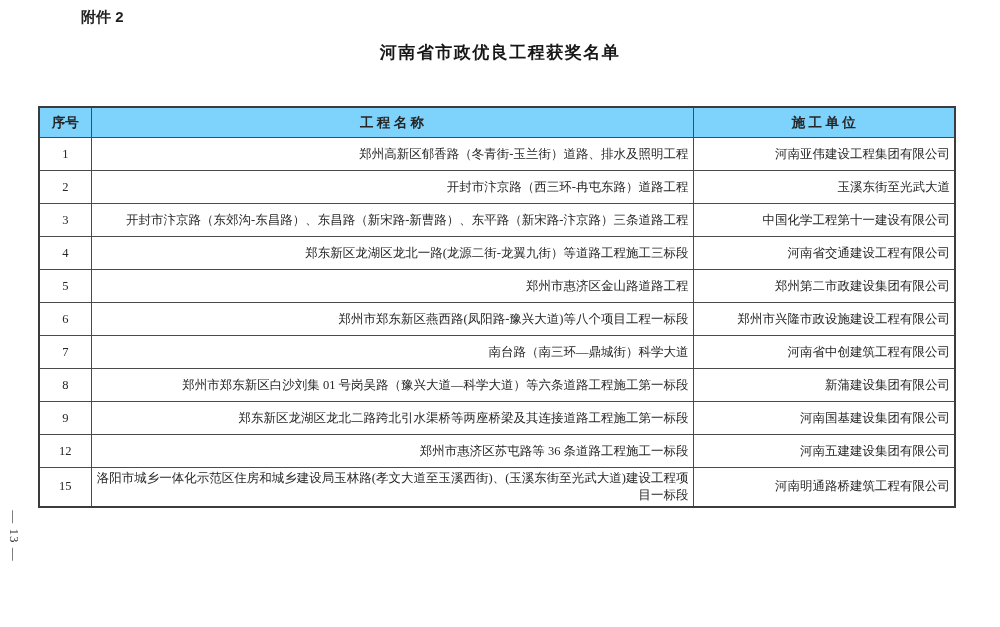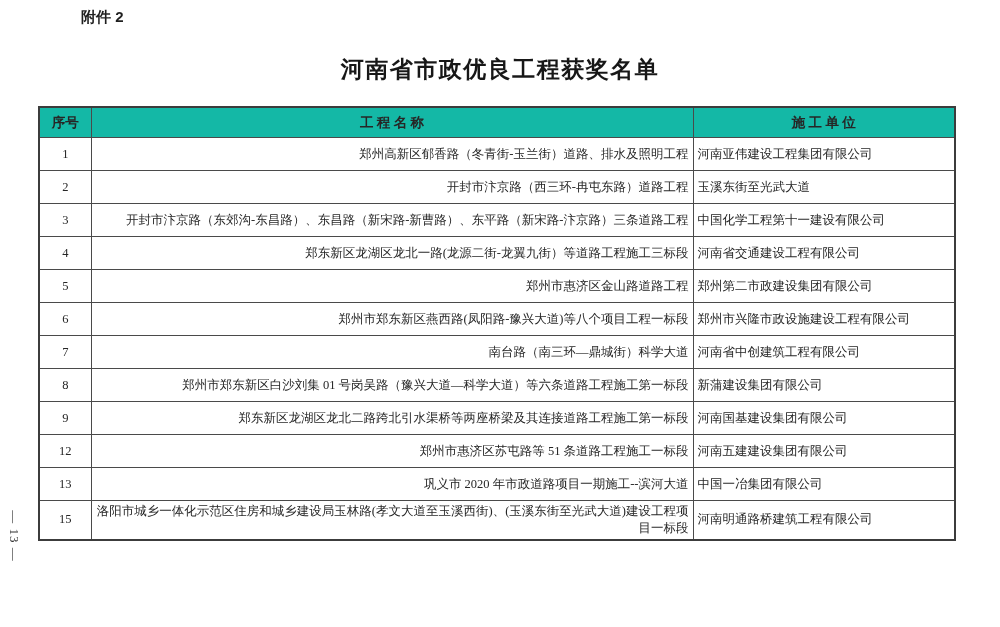--- a/index.html
+++ b/index.html
@@ -20,25 +20,25 @@
     font-family: "Liberation Sans", sans-serif;
     font-weight: bold;
     font-size: 15px;
     color: #1f1f1f;
     margin-left: 43px;
   }
   .doc-title {
     position: absolute;
     left: 0;
     right: 0;
-    top: 54px;
+    top: 41px;
     text-align: center;
     font-family: "Liberation Sans", sans-serif;
     font-weight: bold;
-    font-size: 23px;
+    font-size: 17px;
     letter-spacing: 1.5px;
     color: #171717;
   }
   table.award-table {
     position: absolute;
     left: 38px;
     top: 106px;
     width: 916px;
     border-collapse: collapse;
     table-layout: fixed;
@@ -49,32 +49,32 @@
     border: 1px solid #4a4a4a;
   }
   table.award-table { border: 2px solid #3c3c3c; }
   table.award-table th {
     height: 29px;
     font-size: 13.5px;
     font-weight: bold;
     text-align: center;
     vertical-align: middle;
     padding: 0;
-    background: #14b8a6;
+    background: #7dd3fc;
   }
   table.award-table td {
     height: 28px;
     vertical-align: middle;
     line-height: 1.35;
     padding: 2px 4px;
     background: #ffffff;
   }
   td.col-no { text-align: center; padding: 2px 0; }
   td.col-project { text-align: right; padding-left: 7px; }
-  td.col-company { text-align: left; padding-left: 6px; }
+  td.col-company { text-align: right; padding-left: 6px; }
   col.c-no { width: 52px; }
   col.c-project { width: 602px; }
   col.c-company { width: 262px; }
   .page-number {
     position: absolute;
     left: -24px;
     top: 528px;
     width: 76px;
     text-align: center;
     transform: rotate(90deg);
@@ -146,27 +146,22 @@
           <td class="col-project">郑州市郑东新区白沙刘集 01 号岗吴路（豫兴大道—科学大道）等六条道路工程施工第一标段</td>
           <td class="col-company">新蒲建设集团有限公司</td>
         </tr>
         <tr>
           <td class="col-no">9</td>
           <td class="col-project">郑东新区龙湖区龙北二路跨北引水渠桥等两座桥梁及其连接道路工程施工第一标段</td>
           <td class="col-company">河南国基建设集团有限公司</td>
         </tr>
         <tr>
           <td class="col-no">12</td>
-          <td class="col-project">郑州市惠济区苏屯路等 51 条道路工程施工一标段</td>
+          <td class="col-project">郑州市惠济区苏屯路等 36 条道路工程施工一标段</td>
           <td class="col-company">河南五建建设集团有限公司</td>
-        </tr>
-        <tr>
-          <td class="col-no">13</td>
-          <td class="col-project">巩义市 2020 年市政道路项目一期施工--滨河大道</td>
-          <td class="col-company">中国一冶集团有限公司</td>
         </tr>
         <tr>
           <td class="col-no">15</td>
           <td class="col-project">洛阳市城乡一体化示范区住房和城乡建设局玉林路(孝文大道至玉溪西街)、(玉溪东街至光武大道)建设工程项目一标段</td>
           <td class="col-company">河南明通路桥建筑工程有限公司</td>
         </tr>
       </tbody>
   </table>
 
   <div class="page-number">— 13 —</div>

